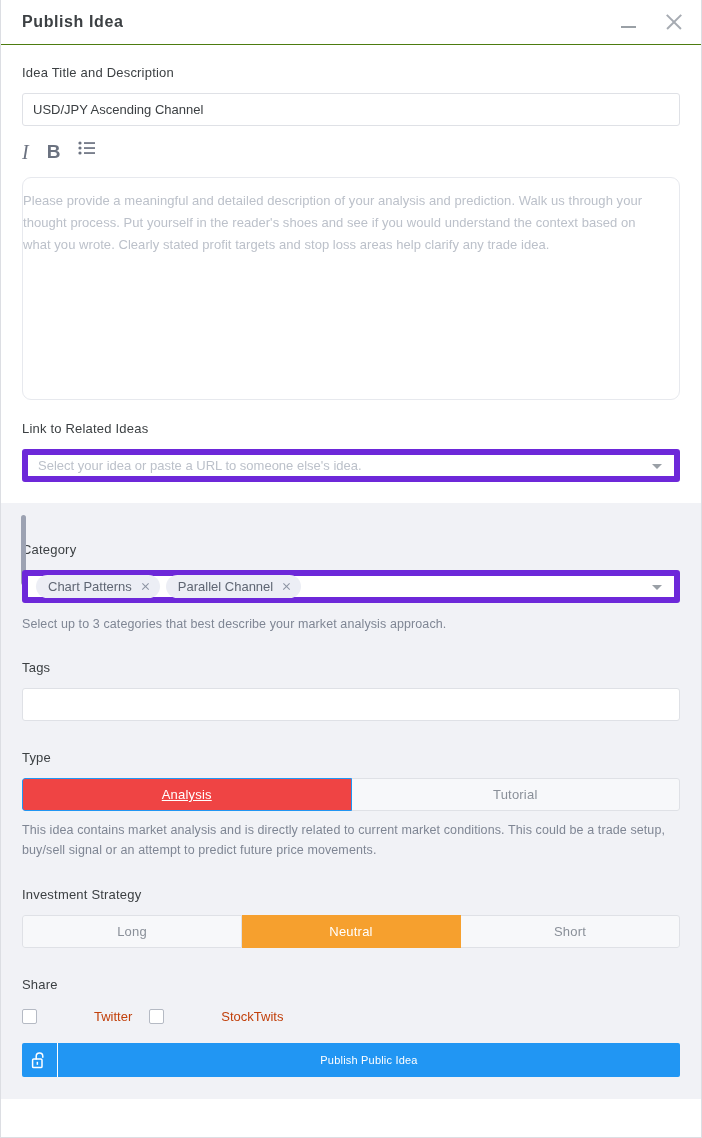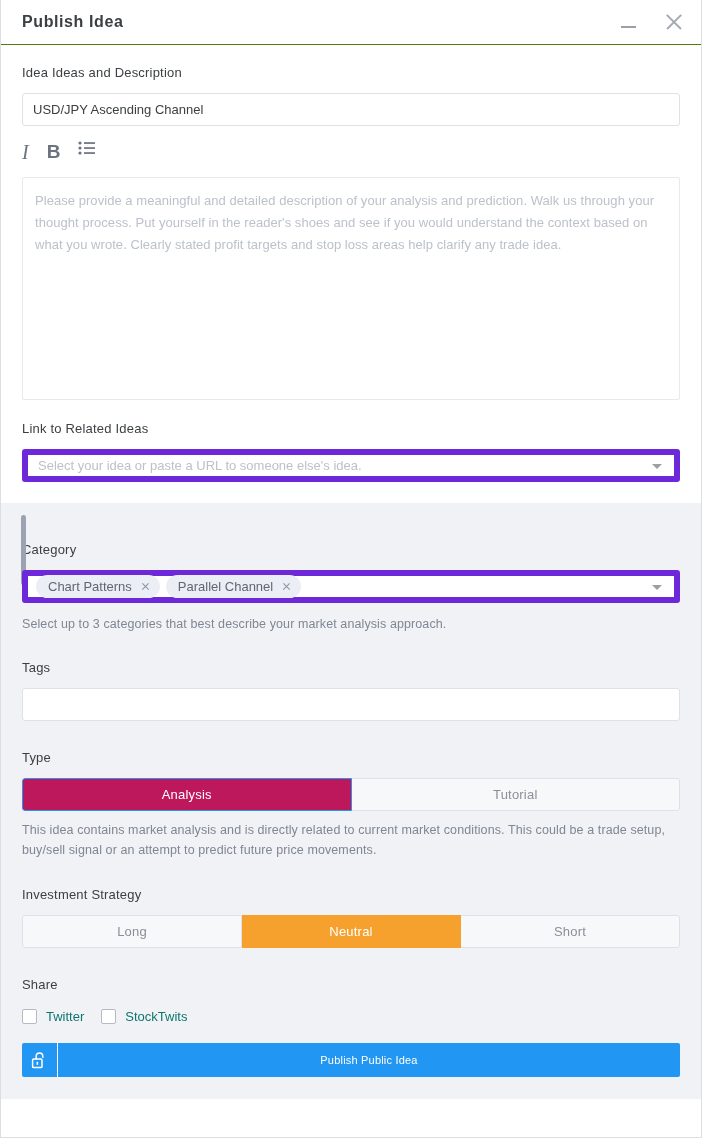--- a/index.html
+++ b/index.html
@@ -94,23 +94,23 @@
   }
   .rt-italic { font-style: italic; font-family: "Liberation Serif", serif; font-size: 20px; }
   .rt-bold   { font-weight: bold; font-size: 19px; }
   .rt-list   { display: block; }
 
   
   .desc-area {
     width: 100%;
     height: 223px;
     border: 1px solid #e7e9ee;
-    border-radius: 2px;
-    background: #ffffff;
-    padding: 12px 14px 12px 12px;
+    border-radius: 9px;
+    background: #ffffff;
+    padding: 12px 14px 12px 0;
     font-size: 13px;
     line-height: 22px;
     color: #bcc1ca;
     letter-spacing: .05px;
   }
 
   
   .select-box {
     position: relative;
     width: 100%;
@@ -168,33 +168,33 @@
     font-size: 13px;
     color: #8a9099;
     background: #f7f8fa;
     border: 1px solid #dfe1e6;
     border-left: none;
     cursor: pointer;
     letter-spacing: .2px;
   }
   .seg:first-child { border-left: 1px solid #dfe1e6; border-radius: 3px 0 0 3px; }
   .seg:last-child  { border-radius: 0 3px 3px 0; }
-  .seg.active-blue   { background: #be185d; border-color: #2196f3; color: #ffffff; }
+  .seg.active-blue   { background: #ef4444; border-color: #2196f3; color: #ffffff; text-decoration: underline; }
   .seg.active-orange { background: #f6a02e; border-color: #f6a02e; color: #ffffff; }
 
   
   .share-row { display: flex; align-items: center; gap: 17px; }
   .cb-wrap { display: flex; align-items: center; gap: 9px; cursor: pointer; }
   .cb-box {
     width: 15px; height: 15px;
     border: 1px solid #b5bac4;
     border-radius: 2px;
     background: #ffffff;
   }
-  .cb-label { font-size: 13px; color: #0f766e; }
+  .cb-label { font-size: 13px; color: #c2410c; margin-left: 48px; }
 
   
   .publish-row { display: flex; width: 100%; height: 34px; }
   .publish-lock {
     width: 36px;
     background: #2196f3;
     border-right: 1px solid #ffffff;
     display: flex; align-items: center; justify-content: center;
     cursor: pointer;
     border-radius: 2px 0 0 2px;
@@ -238,21 +238,21 @@
         <div class="min-glyph"></div>
       </div>
       <div class="win-btn">
         <div class="close-glyph"></div>
       </div>
     </div>
   </div>
 
   <div class="section-white">
 
-    <div class="field-label" style="padding-top:20px;">Idea Ideas and Description</div>
+    <div class="field-label" style="padding-top:20px;">Idea Title and Description</div>
 
     <div style="height:13px;"></div>
     <input class="text-input" type="text" value="USD/JPY Ascending Channel" style="">
 
     <div style="height:15px;"></div>
     <div class="rt-toolbar">
       <div class="rt-btn rt-italic">I</div>
       <div class="rt-btn rt-bold">B</div>
       <div class="rt-btn rt-list">
         <svg width="17" height="14" viewBox="0 0 17 14" aria-hidden="true">

